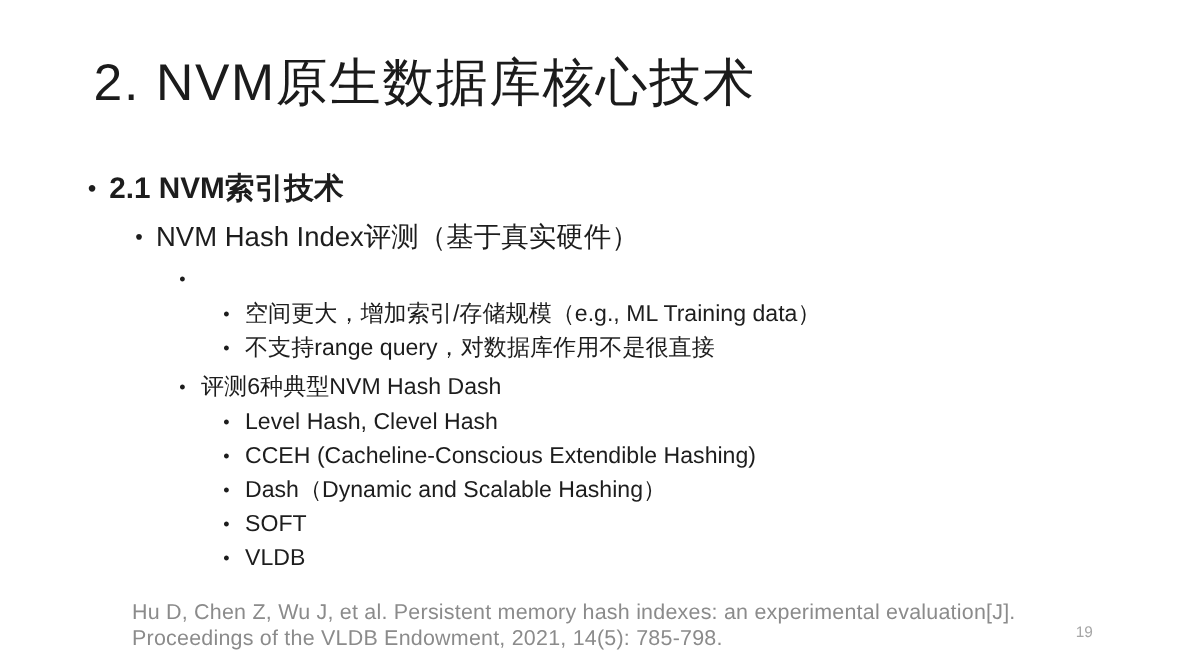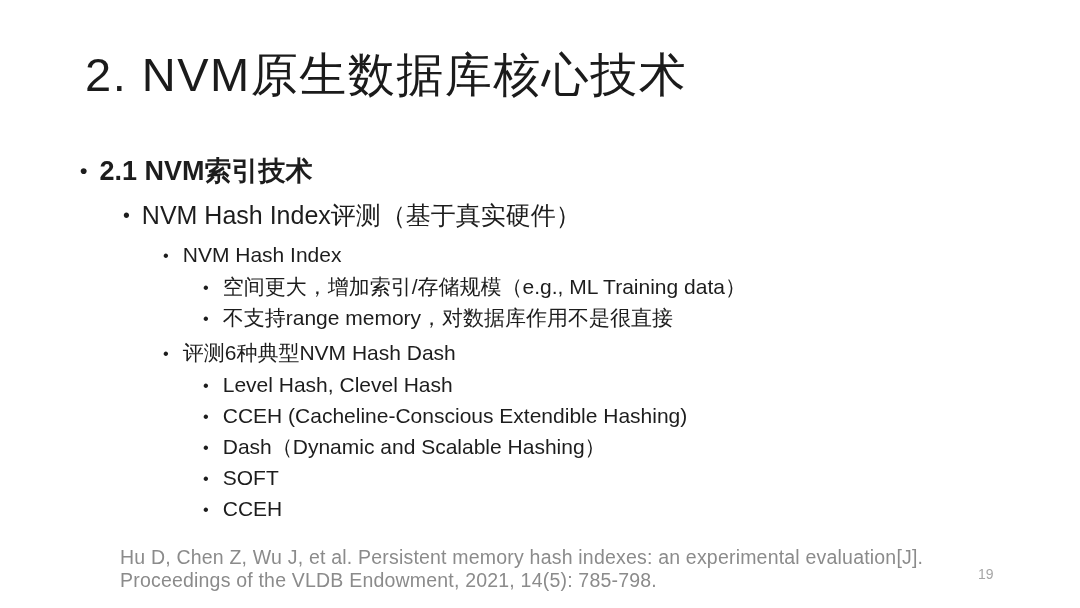--- a/index.html
+++ b/index.html
@@ -69,29 +69,28 @@
       <div class="row lvl1 bold">
         <span class="bullet">•</span>
         <span class="txt">2.1 NVM索引技术</span>
       </div>
       <div class="row lvl2">
         <span class="bullet">•</span>
         <span class="txt">NVM Hash Index评测（基于真实硬件）</span>
       </div>
       <div class="row lvl3">
         <span class="bullet">•</span>
-        <span class="txt">NVM Hash Index</span>
       </div>
       <div class="row lvl4">
         <span class="bullet">•</span>
         <span class="txt">空间更大，增加索引/存储规模（e.g., ML Training data）</span>
       </div>
       <div class="row lvl4">
         <span class="bullet">•</span>
-        <span class="txt">不支持range memory，对数据库作用不是很直接</span>
+        <span class="txt">不支持range query，对数据库作用不是很直接</span>
       </div>
       <div class="row lvl3">
         <span class="bullet">•</span>
         <span class="txt">评测6种典型NVM Hash Dash</span>
       </div>
       <div class="row lvl4">
         <span class="bullet">•</span>
         <span class="txt">Level Hash, Clevel Hash</span>
       </div>
       <div class="row lvl4">
@@ -101,20 +100,20 @@
       <div class="row lvl4">
         <span class="bullet">•</span>
         <span class="txt">Dash（Dynamic and Scalable Hashing）</span>
       </div>
       <div class="row lvl4">
         <span class="bullet">•</span>
         <span class="txt">SOFT</span>
       </div>
       <div class="row lvl4">
         <span class="bullet">•</span>
-        <span class="txt">CCEH</span>
+        <span class="txt">VLDB</span>
       </div>
     </div>
 
   <div class="reference">Hu D, Chen Z, Wu J, et al. Persistent memory hash indexes: an experimental evaluation[J]. Proceedings of the VLDB Endowment, 2021, 14(5): 785-798.</div>
 
   <div class="page-number">19</div>
 </div>
 
 </body></html>

